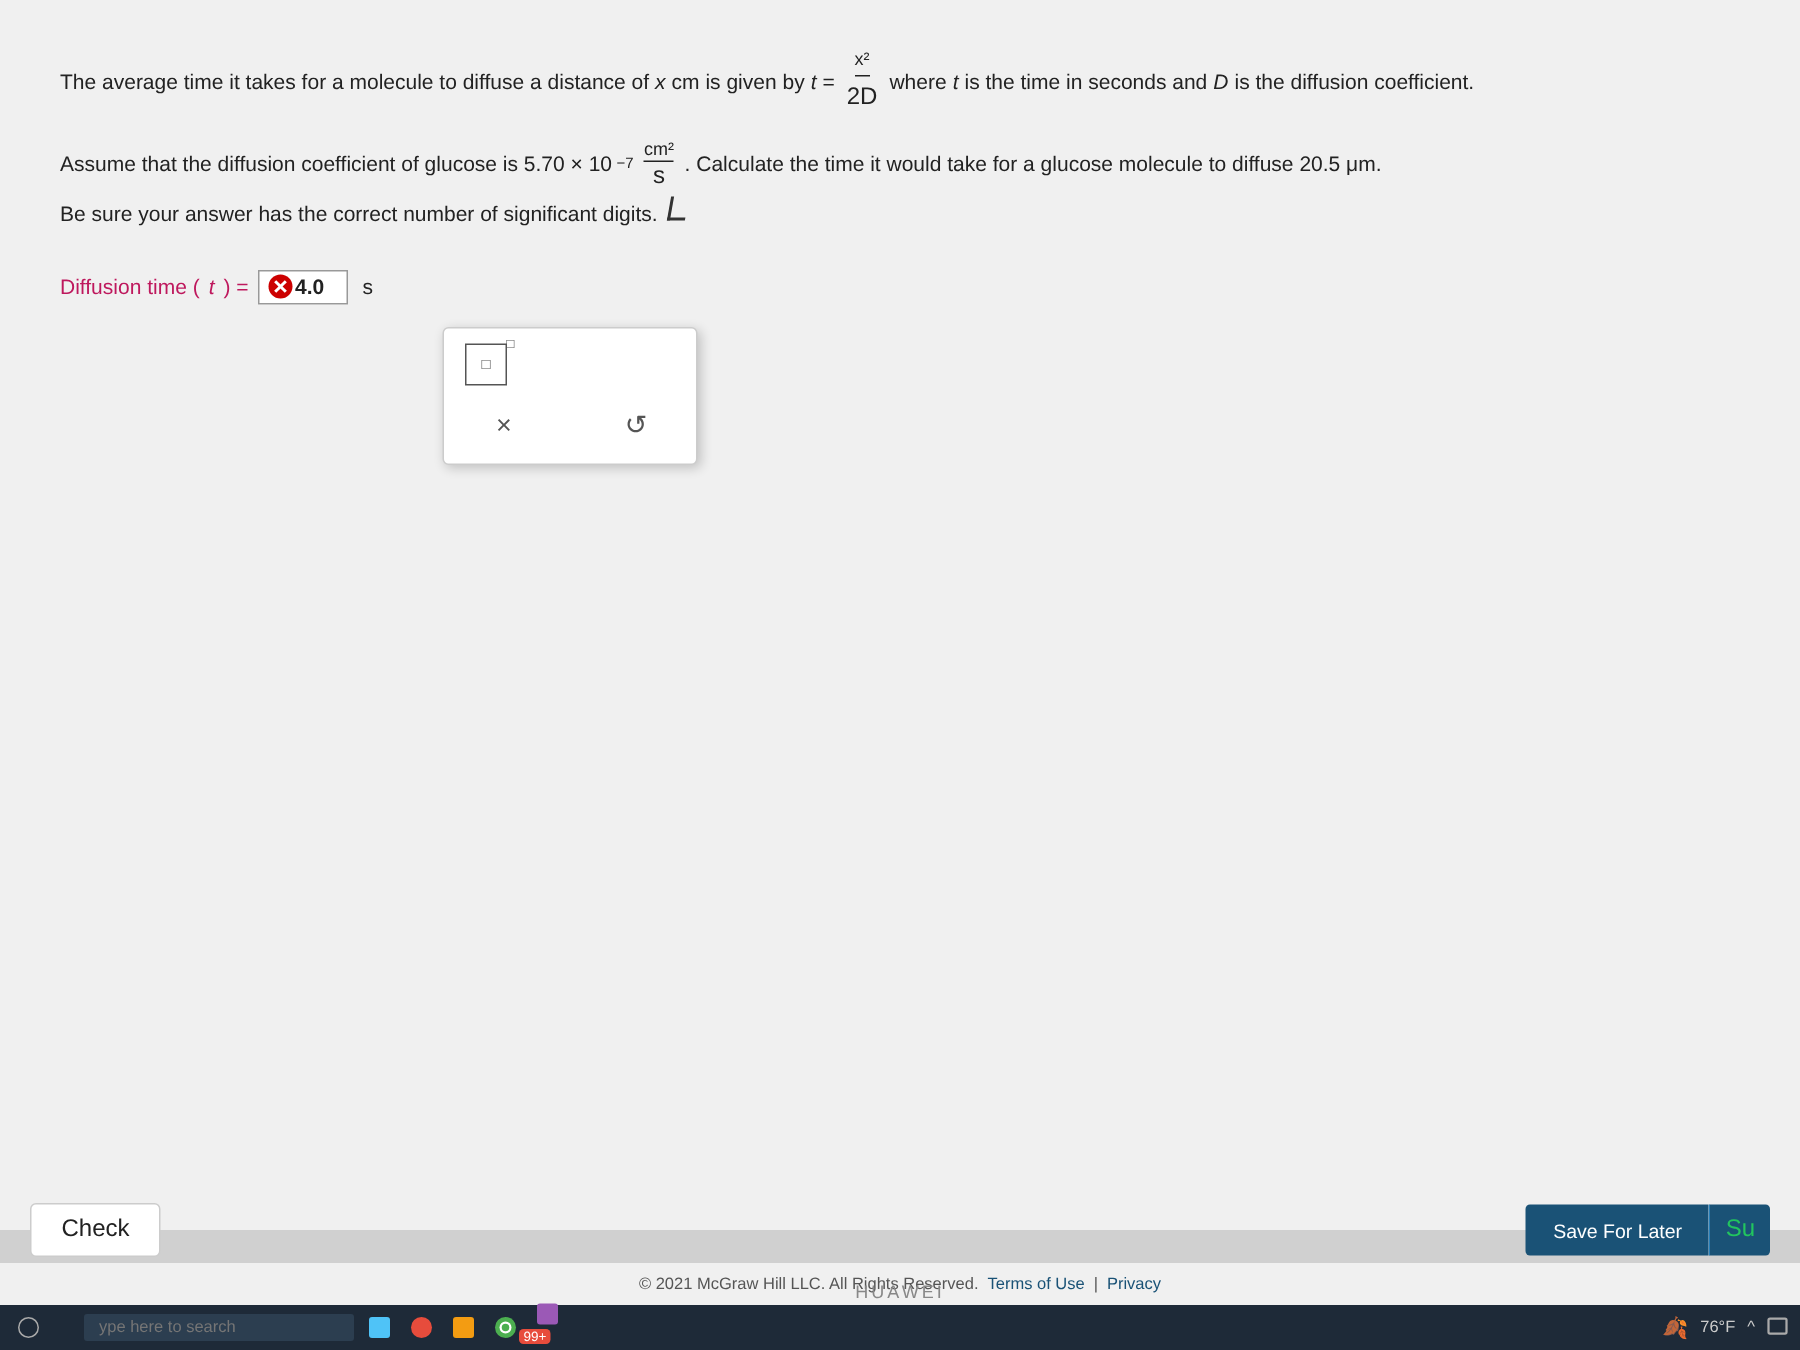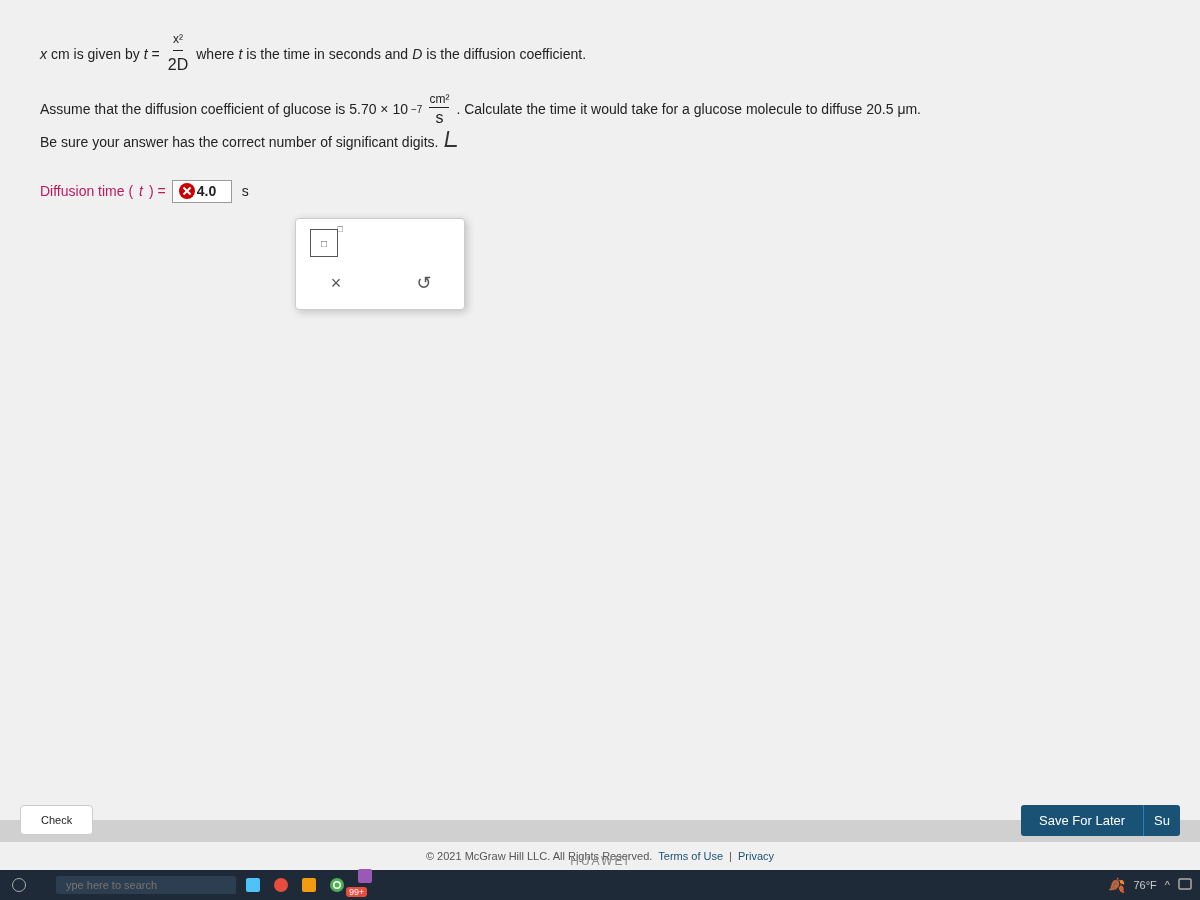--- a/index.html
+++ b/index.html
@@ -211,21 +211,21 @@
       align-items: center;
       justify-content: space-between;
       padding: 0 20px;
     }
 
     .check-button {
       background: white;
       border: 1px solid #ccc;
       border-radius: 4px;
       padding: 8px 20px;
-      font-size: 11px;
+      font-size: 16px;
       cursor: pointer;
       color: #222;
     }
 
     .right-buttons {
       display: flex;
       gap: 0;
     }
 
     .save-later-btn {
@@ -233,25 +233,25 @@
       color: white;
       border: none;
       padding: 8px 18px;
       font-size: 13px;
       cursor: pointer;
       border-radius: 3px 0 0 3px;
     }
 
     .submit-btn {
       background: #1a5276;
-      color: #ffffff;
+      color: #22c55e;
       border: none;
       border-left: 1px solid #2980b9;
       padding: 8px 10px;
-      font-size: 13px;
+      font-size: 16px;
       cursor: pointer;
       border-radius: 0 3px 3px 0;
     }
 
     
     .footer-bar {
       position: absolute;
       bottom: 30px;
       left: 0;
       width: 100%;
@@ -355,20 +355,21 @@
       transform: skew(-10deg);
       margin-left: 4px;
     }
   </style>
 </head>
 <body>
 
 <div class="main-content">
 
   <div class="problem-text formula-line">
+    <span>The average time it takes for a molecule to diffuse a distance of </span>
     <em>x</em>
     <span>cm is given by </span>
     <em>t</em>
     <span> = </span>
     <span class="fraction">
       <span class="numerator">x²</span>
       <span class="denominator">2D</span>
     </span>
     <span>where </span>
     <em>t</em>

